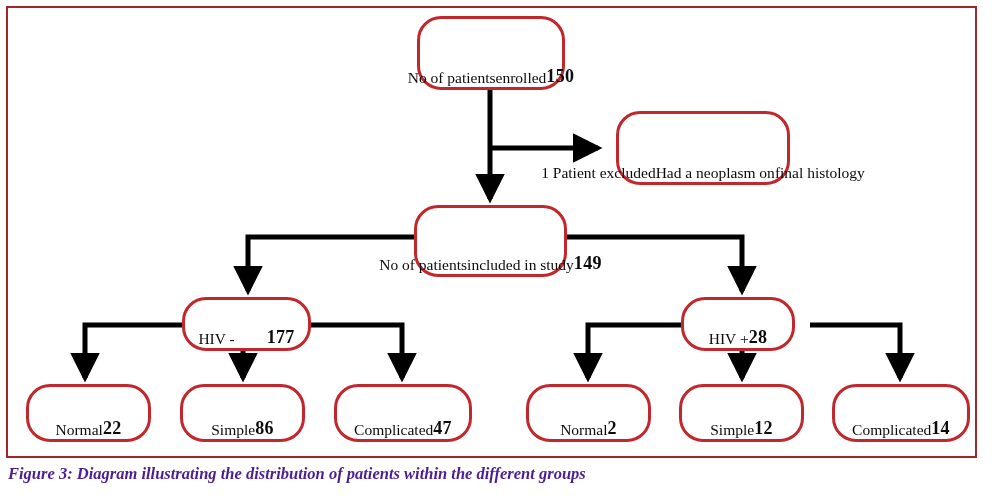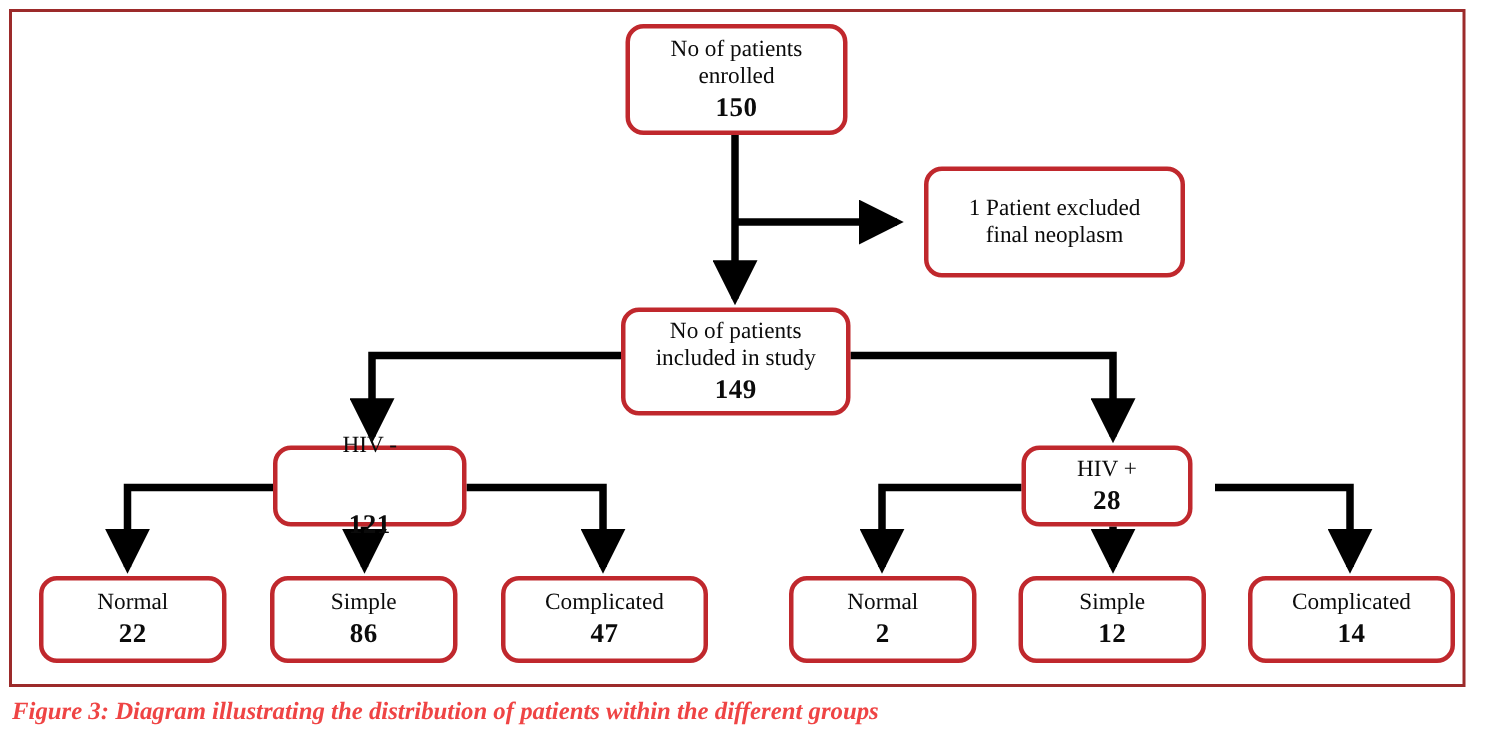--- a/index.html
+++ b/index.html
@@ -31,26 +31,26 @@
   .canvas {
     position: absolute;
     left: 0;
     top: 0;
     width: 992px;
     height: 462px;
   }
   .node {
     position: absolute;
     border: 3px solid #c0282d;
-    border-radius: 12px;
+    border-radius: 24px;
     background: #ffffff;
     box-sizing: border-box;
     display: flex;
-    flex-direction: column;
-    align-items: center;
+    flex-direction: row;
+    align-items: flex-end;
     justify-content: center;
     text-align: center;
     color: #0b0b0b;
     line-height: 1.18;
     z-index: 2;
   }
   .node .line {
     display: block;
     white-space: nowrap;
     font-size: 15.5px;
@@ -82,21 +82,21 @@
     z-index: 1;
   }
   .caption {
     position: absolute;
     left: 8px;
     top: 464px;
     width: 960px;
     font-style: italic;
     font-weight: bold;
     font-size: 16.5px;
-    color: #ef4444;
+    color: #4c1d95;
     white-space: nowrap;
     font-family: "Liberation Serif", "DejaVu Serif", serif;
   }
 </style>
 </head>
 <body>
 
 <div id="figure-root">
 
   <div class="figure-frame"></div>
@@ -130,32 +130,33 @@
     </svg>
 
     <div class="node" id="node-enrolled">
       <span class="line">No of patients</span>
       <span class="line">enrolled</span>
       <span class="count">150</span>
     </div>
 
     <div class="node" id="node-excluded">
       <span class="line">1 Patient excluded</span>
-      <span class="line">final neoplasm</span>
+      <span class="line">Had a neoplasm on</span>
+      <span class="line">final histology</span>
     </div>
 
     <div class="node" id="node-included">
       <span class="line">No of patients</span>
       <span class="line">included in study</span>
       <span class="count">149</span>
     </div>
 
     <div class="node" id="node-hiv-neg">
       <span class="line">HIV -</span>
-      <span class="count">121</span>
+      <span class="count">177</span>
     </div>
 
     <div class="node" id="node-hiv-pos">
       <span class="line">HIV +</span>
       <span class="count">28</span>
     </div>
 
     <div class="node" id="node-neg-normal">
       <span class="line">Normal</span>
       <span class="count">22</span>

